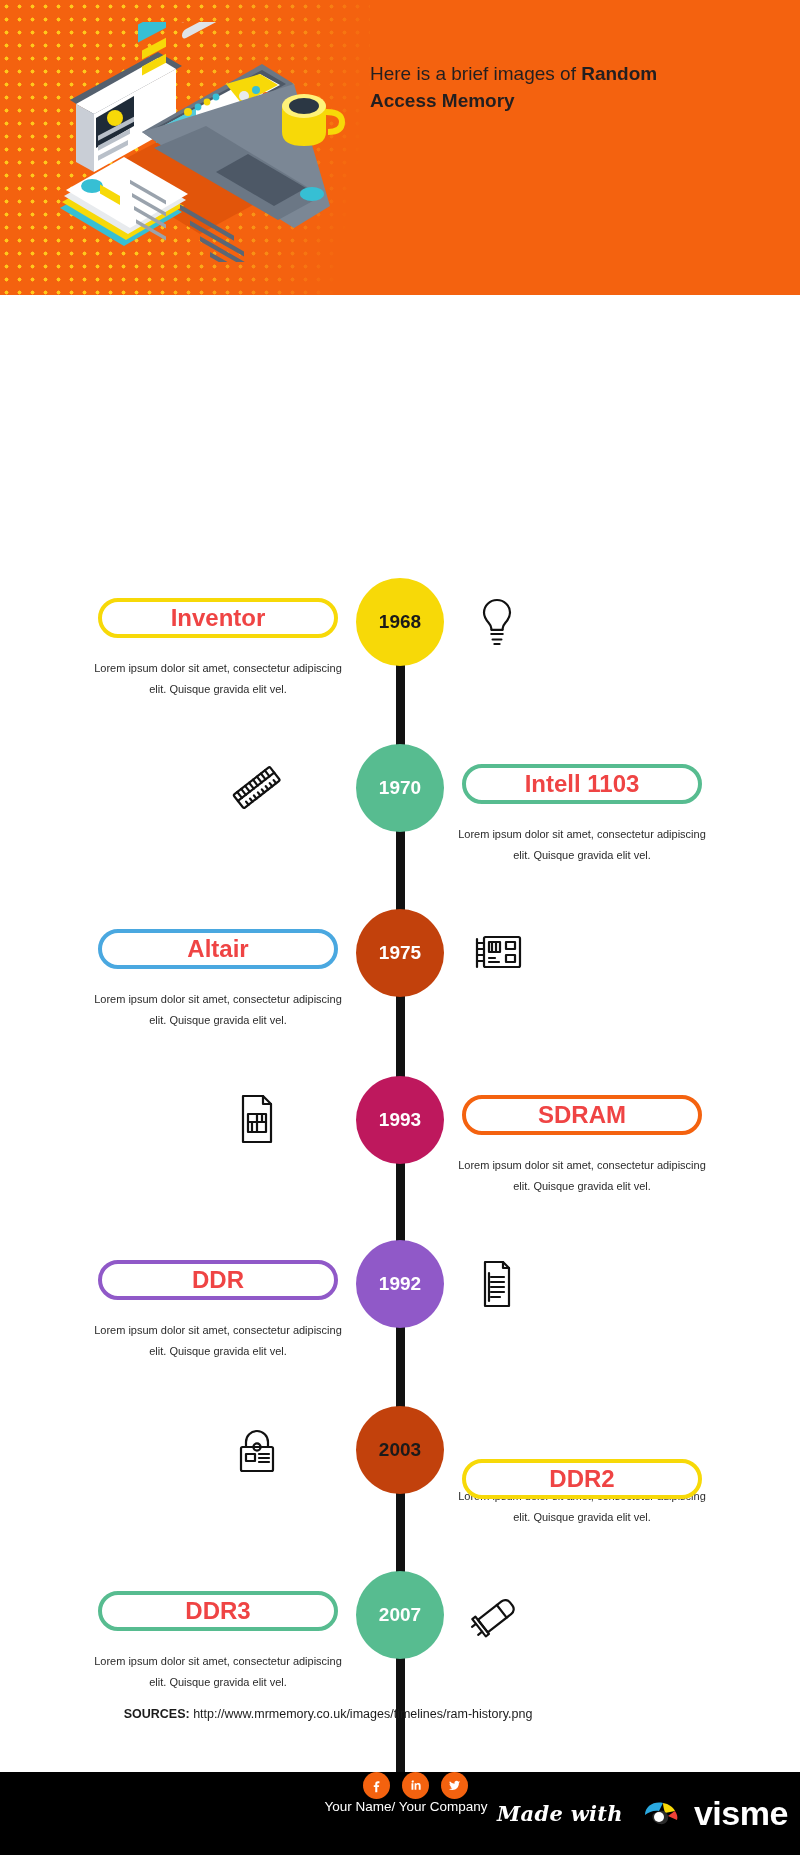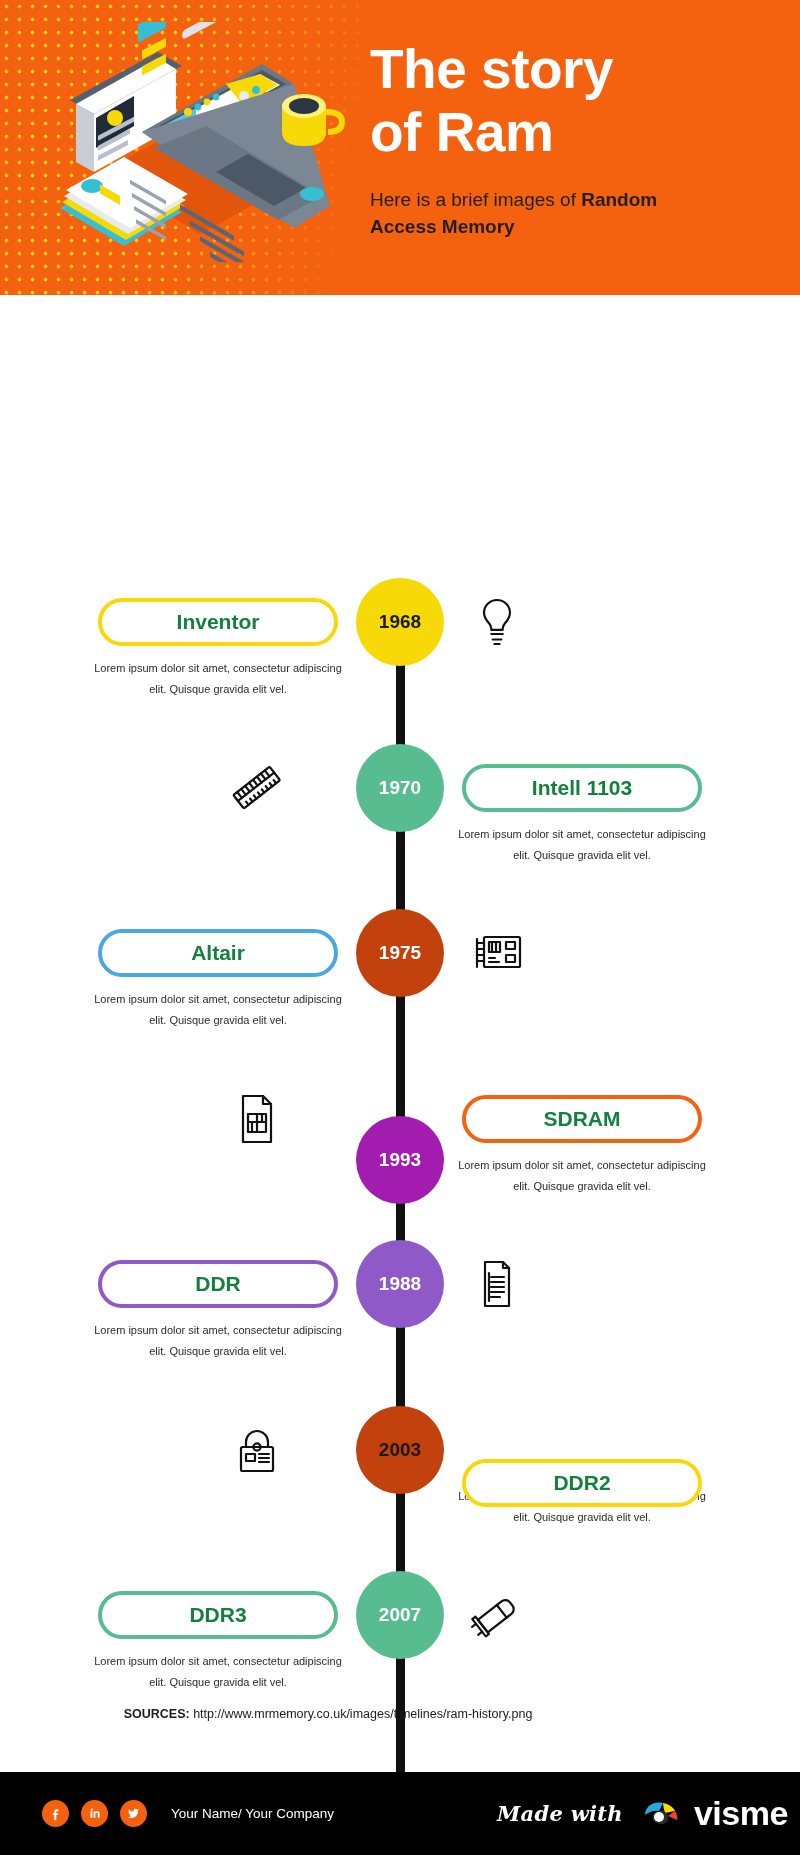--- a/index.html
+++ b/index.html
@@ -60,26 +60,26 @@
     width:88px; height:88px;
     border-radius:50%;
     display:flex; align-items:center; justify-content:center;
     font-size:19px; font-weight:bold;
     left:356px;
     z-index:3;
   }
 
   .pill {
     position:absolute;
-    height:48px;
+    height:40px;
     border-radius:26px;
     background:#ffffff;
     border:4px solid #000;
     display:flex; align-items:center; justify-content:center;
-    font-size:21px; font-weight:bold; color:#15803d;
+    font-size:24px; font-weight:bold; color:#ef4444;
     z-index:2;
   }
   .pill.left  { left:98px;  width:240px; }
   .pill.right { left:462px; width:240px; }
 
   .body {
     position:absolute;
     width:250px;
     font-size:11px; line-height:21px;
     color:#2b2b2b; text-align:center;
@@ -105,21 +105,21 @@
     font-size:12.5px; color:#1b1b1b;
   }
   .sources b { font-weight:bold; }
 
   
   .footer {
     position:absolute;
     left:0; top:1772px;
     width:800px; height:83px;
     background:#000000;
-    display:flex; align-items:center;
+    display:flex; align-items:center;flex-direction:column;
   }
   .social { display:flex; align-items:center; margin-left:42px; }
   .social-badge {
     width:27px; height:27px; border-radius:50%;
     background:#f4620f;
     display:flex; align-items:center; justify-content:center;
     margin-right:12px;
   }
   .byline { color:#ffffff; font-size:13.5px; margin-left:12px; }
   .made {
@@ -214,24 +214,20 @@
       <g>
         <path d="M252 84 L252 110 Q252 124 274 124 Q296 124 296 110 L296 84 Z" fill="#f7d908"></path>
         <ellipse cx="274" cy="84" rx="22" ry="12" fill="#fff27a"></ellipse>
         <ellipse cx="274" cy="84" rx="15" ry="8" fill="#2b3744"></ellipse>
         <path d="M296 90 Q312 90 312 100 Q312 110 298 110" fill="none" stroke="#f7d908" stroke-width="6"></path>
       </g>
     </svg>
   </div>
 
   <div class="header-text">
-    <div class="title">
-      <div>The story</div>
-      <div>of Ram</div>
-    </div>
     <div class="subtitle">
       <span>Here is a brief images of </span><b>Random Access Memory</b>
     </div>
   </div>
 </div>
 
 <div class="timeline">
   <div class="spine"></div>
   <div id="events-root">
       <div class="circle" style="top: 283px; background: rgb(247, 217, 8); color: rgb(26, 26, 26);">
@@ -280,37 +276,37 @@
           <rect fill="none" stroke="#111" stroke-width="2.2" stroke-linecap="round" stroke-linejoin="round" x="14" y="8" width="36" height="30" rx="1.5"></rect>
           <rect fill="none" stroke="#111" stroke-width="2.2" stroke-linecap="round" stroke-linejoin="round" x="19" y="13" width="11" height="10"></rect>
           <path fill="none" stroke="#111" stroke-width="2.2" stroke-linecap="round" stroke-linejoin="round" d="M22 13v10M26 13v10"></path>
           <rect fill="none" stroke="#111" stroke-width="2.2" stroke-linecap="round" stroke-linejoin="round" x="36" y="13" width="9" height="7"></rect>
           <rect fill="none" stroke="#111" stroke-width="2.2" stroke-linecap="round" stroke-linejoin="round" x="36" y="26" width="9" height="7"></rect>
           <path fill="none" stroke="#111" stroke-width="2.2" stroke-linecap="round" stroke-linejoin="round" d="M19 29h6M19 33h10"></path>
           <path fill="none" stroke="#111" stroke-width="2.2" stroke-linecap="round" stroke-linejoin="round" d="M14 14H7M14 20H7M14 26H7M14 32H7"></path>
           <path fill="none" stroke="#111" stroke-width="2.2" stroke-linecap="round" stroke-linejoin="round" d="M7 10v28"></path>
         </svg>
       </div>
-      <div class="circle" style="top: 821px; background: #a21caf; color: rgb(255, 255, 255); text-align: right;">
+      <div class="circle" style="top: 781px; background: #be185d; color: rgb(255, 255, 255); text-align: right;">
         <span>1993</span>
       </div>
       <div class="pill right" style="top: 799.5px; border-color: rgb(244, 98, 15);">
         <span>SDRAM</span>
       </div>
       <div class="body right" style="top: 859.5px;">Lorem ipsum dolor sit amet, consectetur adipiscing elit. Quisque gravida elit vel.</div>
       <div class="icon-slot left" style="top: 788.5px;">
         <svg width="42" height="54" viewBox="0 0 42 54">
           <path fill="none" stroke="#111" stroke-width="2.2" stroke-linecap="round" stroke-linejoin="round" d="M7 4h20l8 8v38H7z"></path>
           <path fill="none" stroke="#111" stroke-width="2.2" stroke-linecap="round" stroke-linejoin="round" d="M27 4v8h8"></path>
           <rect fill="none" stroke="#111" stroke-width="2.2" stroke-linecap="round" stroke-linejoin="round" x="12" y="22" width="18" height="18"></rect>
           <path fill="none" stroke="#111" stroke-width="2.2" stroke-linecap="round" stroke-linejoin="round" d="M12 30h18M21 22v18M16 30v10M26 22v8"></path>
         </svg>
       </div>
       <div class="circle" style="top: 945px; background: rgb(144, 89, 200); color: rgb(255, 255, 255);">
-        <span>1988</span>
+        <span>1992</span>
       </div>
       <div class="pill left" style="top: 965px; border-color: rgb(144, 89, 200);">
         <span>DDR</span>
       </div>
       <div class="body left" style="top: 1025px;">Lorem ipsum dolor sit amet, consectetur adipiscing elit. Quisque gravida elit vel.</div>
       <div class="icon-slot right" style="top: 954px;">
         <svg width="42" height="50" viewBox="0 0 42 50">
           <path fill="none" stroke="#111" stroke-width="2.2" stroke-linecap="round" stroke-linejoin="round" d="M9 3h18l6 6v38H9z"></path>
           <path fill="none" stroke="#111" stroke-width="2.2" stroke-linecap="round" stroke-linejoin="round" d="M27 3v6h6"></path>
           <g fill="none" stroke="#111" stroke-width="2.2" stroke-linecap="round" stroke-linejoin="round">

